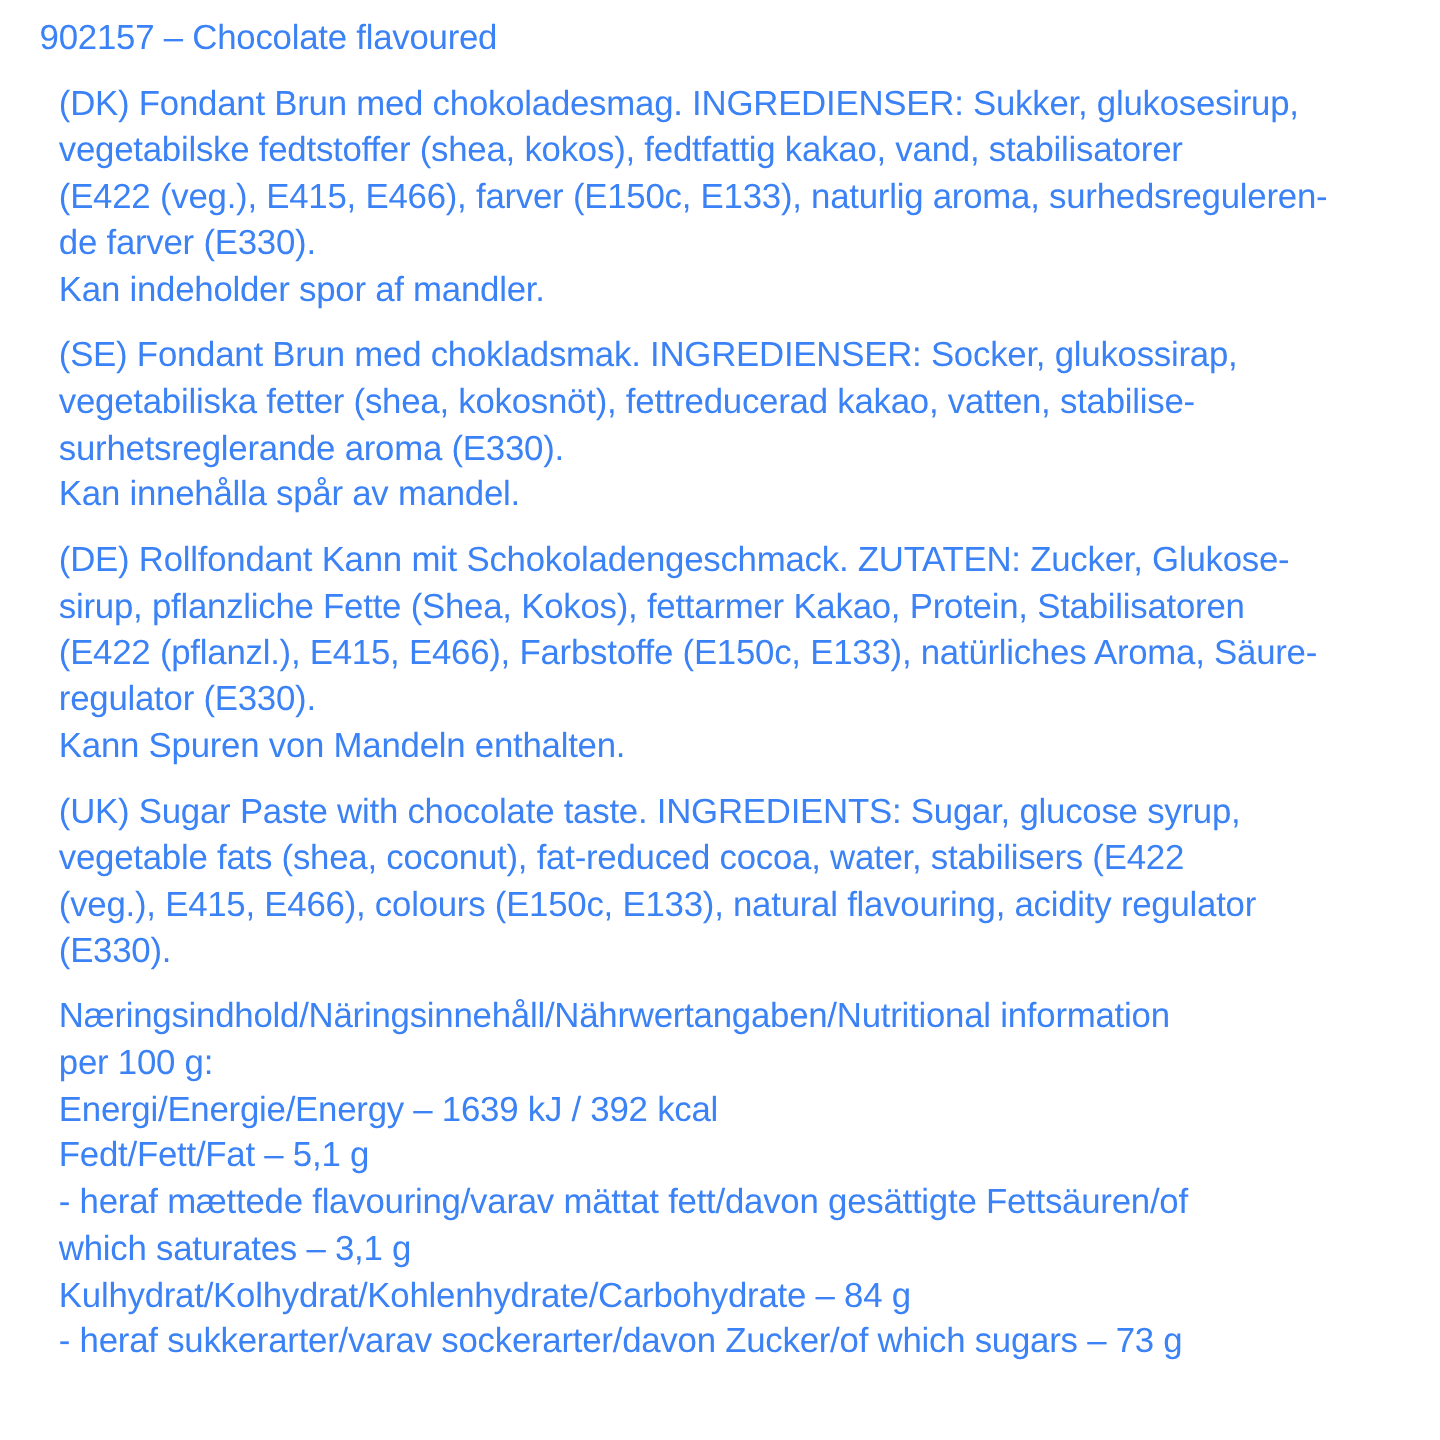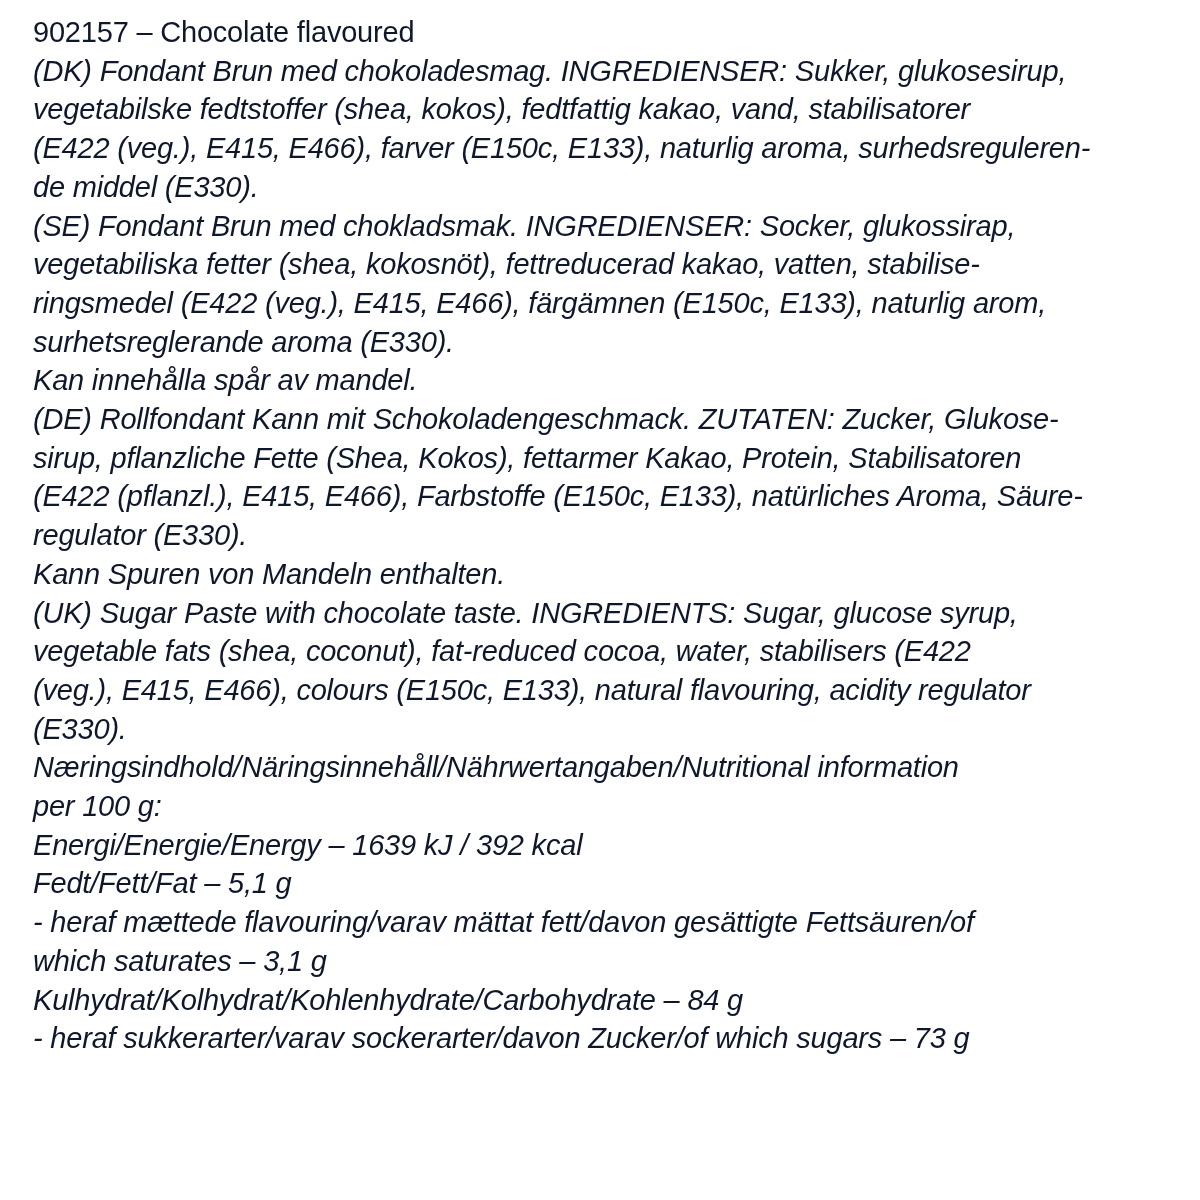--- a/index.html
+++ b/index.html
@@ -14,50 +14,49 @@
   }
   .doc {
     box-sizing: border-box;
     width: 1200px;
     height: 1200px;
     padding: 13px 20px 0 33px;
     font-family: "Liberation Sans", sans-serif;
     font-size: 29px;
     line-height: 38.7px;
     letter-spacing: -0.2px;
-    color: #0f172a;
+    color: #3b82f6;
     font-weight: 400;
   }
   .line {
     white-space: pre;
   }
   section {
-    margin: 0;
+    margin: 16px;
     padding: 0;
-    font-style: italic;
   }
 </style>
 </head>
 <body>
 
 <main class="doc">
 
   <div class="line">902157 – Chocolate flavoured</div>
 
   <section>
     <div class="line">(DK) Fondant Brun med chokoladesmag. INGREDIENSER: Sukker, glukosesirup,</div>
     <div class="line">vegetabilske fedtstoffer (shea, kokos), fedtfattig kakao, vand, stabilisatorer</div>
     <div class="line">(E422 (veg.), E415, E466), farver (E150c, E133), naturlig aroma, surhedsreguleren-</div>
-    <div class="line">de middel (E330).</div>
+    <div class="line">de farver (E330).</div>
+    <div class="line">Kan indeholder spor af mandler.</div>
   </section>
 
   <section>
     <div class="line">(SE) Fondant Brun med chokladsmak. INGREDIENSER: Socker, glukossirap,</div>
     <div class="line">vegetabiliska fetter (shea, kokosnöt), fettreducerad kakao, vatten, stabilise-</div>
-    <div class="line">ringsmedel (E422 (veg.), E415, E466), färgämnen (E150c, E133), naturlig arom,</div>
     <div class="line">surhetsreglerande aroma (E330).</div>
     <div class="line">Kan innehålla spår av mandel.</div>
   </section>
 
   <section>
     <div class="line">(DE) Rollfondant Kann mit Schokoladengeschmack. ZUTATEN: Zucker, Glukose-</div>
     <div class="line">sirup, pflanzliche Fette (Shea, Kokos), fettarmer Kakao, Protein, Stabilisatoren</div>
     <div class="line">(E422 (pflanzl.), E415, E466), Farbstoffe (E150c, E133), natürliches Aroma, Säure-</div>
     <div class="line">regulator (E330).</div>
     <div class="line">Kann Spuren von Mandeln enthalten.</div>

